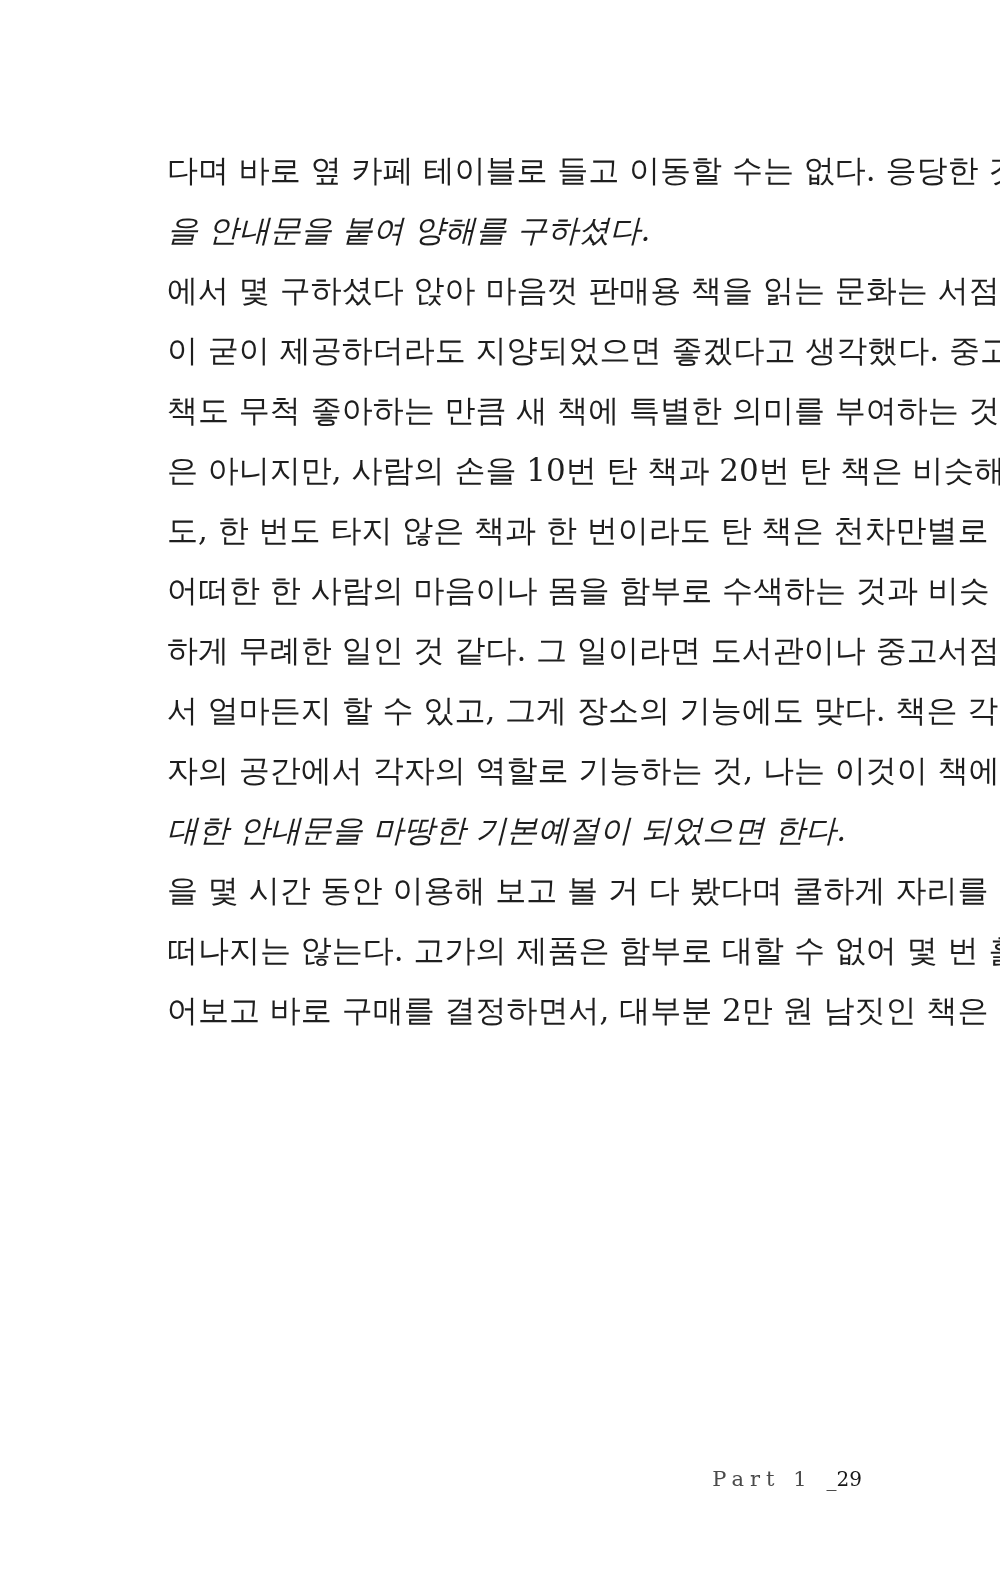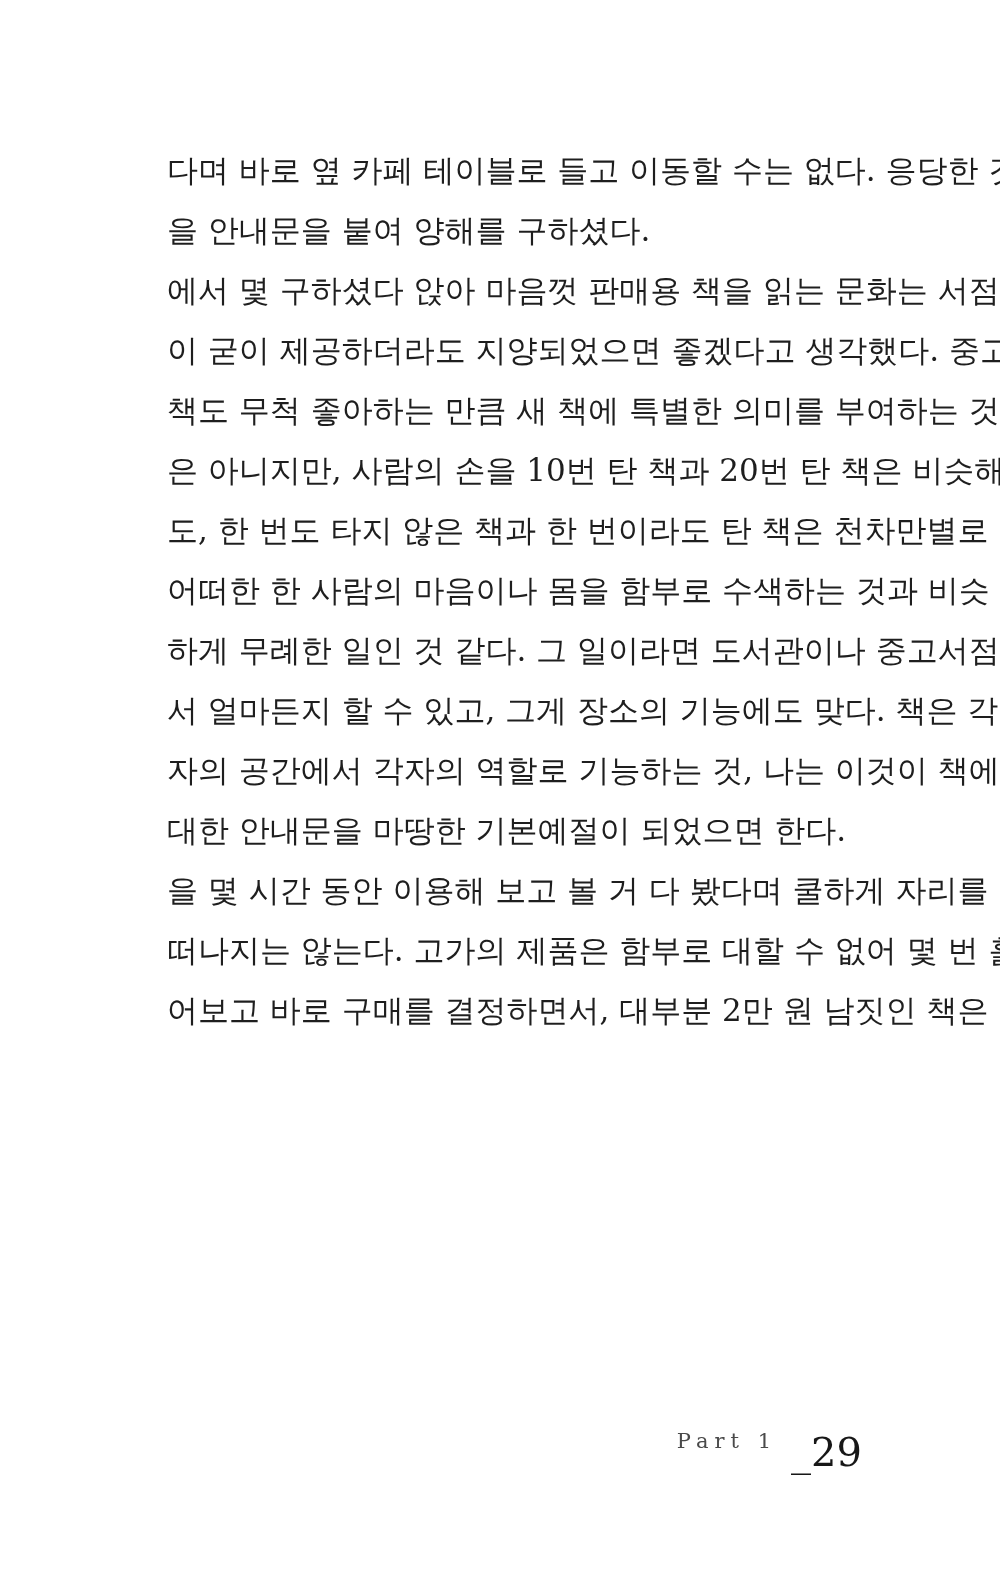--- a/index.html
+++ b/index.html
@@ -28,43 +28,44 @@
   .line {
     height: 60px;
     white-space: nowrap;
     text-align: justify;
     text-align-last: justify;
     -moz-text-align-last: justify;
   }
   .line.end {
     text-align: right;
     text-align-last: left;
+    font-style: italic;
     -moz-text-align-last: left;
   }
   .line.indent {
     text-indent: 33px;
   }
   .line.gap {
     margin-top: 70px;
   }
   .footer {
     position: absolute;
     right: 138px;
-    top: 1429px;
+    top: 1467px;
     display: flex;
-    align-items: flex-start;
+    align-items: flex-end;
   }
   .footer .part-label {
     font-size: 21px;
     letter-spacing: 6px;
     color: #4a4a4a;
   }
   .footer .page-number {
     margin-left: 14px;
-    font-size: 40px;
+    font-size: 20px;
     color: #171717;
   }
 </style>
 </head>
 <body>
 
 <div class="page">
 
   <div class="text-block">
     <div class="line">다며 바로 옆 카페 테이블로 들고 이동할 수는 없다. 응당한 것</div>

